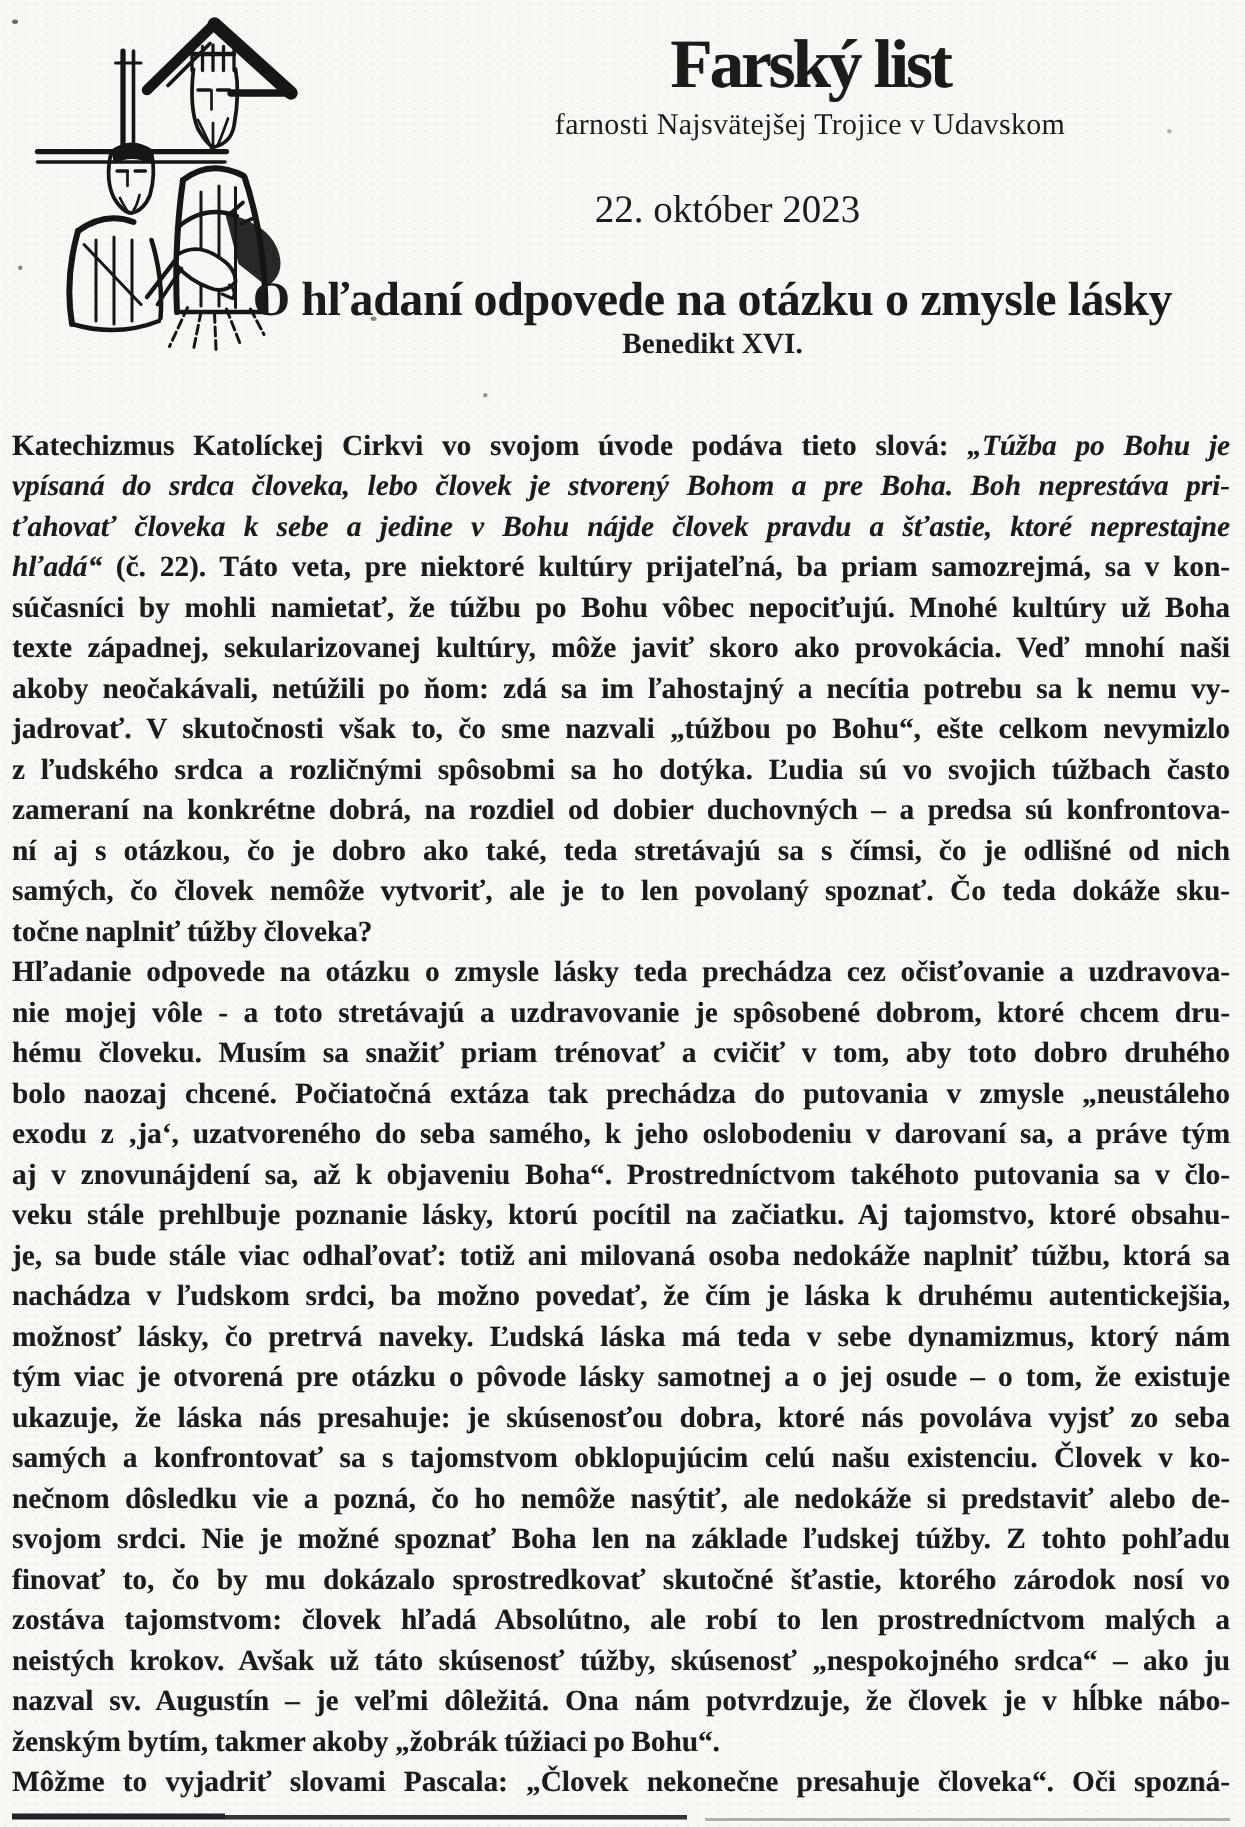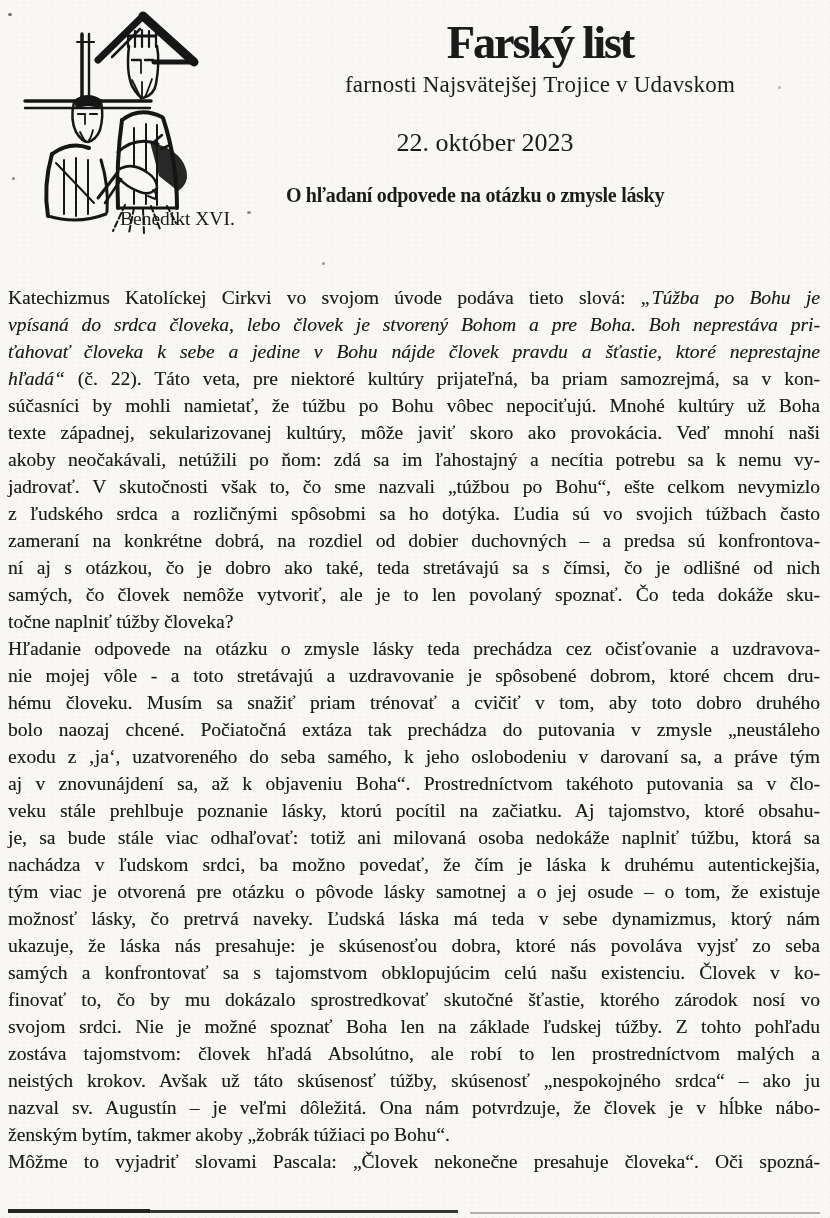--- a/index.html
+++ b/index.html
@@ -11,25 +11,25 @@
     font-family:"Liberation Serif","DejaVu Serif",serif;
     color:#1b1b1b;
   }
   .logo { position:absolute; left:22px; top:2px; width:178px; height:232px; }
   .header { position:absolute; left:0; top:0; width:830px; }
   .title {
     margin:20px 0 0 250px; width:580px; text-align:center;
     font-size:46px; font-weight:bold; letter-spacing:-2px; line-height:1;
     text-shadow:0.3px 0.3px 0 rgba(20,20,20,.6);
   }
-  .subtitle { margin:6px 0 0 250px; width:580px; text-align:center; font-size:23px; letter-spacing:0.2px; }
+  .subtitle { margin:6px 0 0 250px; width:580px; text-align:center; font-size:20px; letter-spacing:0.2px; }
   .date { margin:30px 0 10px 140px; width:690px; text-align:center; font-size:26px; }
-  .art-title { margin:26px 0 0 120px; width:710px; text-align:center; font-size:20px; font-weight:bold; letter-spacing:-0.3px; }
-  .art-author { margin:1px 0 0 120px; width:710px; text-align:left; font-size:19.5px; font-weight:normal; }
-  .body-block { position:absolute; left:8px; top:284px; width:812px; }
+  .art-title { margin:26px 0 0 120px; width:710px; text-align:center; font-size:32px; font-weight:bold; letter-spacing:-0.3px; }
+  .art-author { margin:1px 0 0 120px; width:710px; text-align:center; font-size:19.5px; font-weight:bold; }
+  .body-block { position:absolute; left:8px; top:284px; width:812px;font-weight:bold; }
   .para { margin:0; }
   .line {
     font-size:19.5px; line-height:27px; word-spacing:-0.4px;
     text-align:justify; text-align-last:justify;
     text-shadow:0.2px 0.2px 0 rgba(25,25,25,.45);
     white-space:normal;
   }
   .line.lastline { text-align-last:left; }
   .it { font-style:italic; }
   .rule { position:absolute; }
@@ -132,26 +132,27 @@
     <div class="para">
       <div class="line"><span>Hľadanie odpovede na otázku o zmysle lásky teda prechádza cez očisťovanie a uzdravova-</span></div>
       <div class="line"><span>nie mojej vôle - a toto stretávajú a uzdravovanie je spôsobené dobrom, ktoré chcem dru-</span></div>
       <div class="line"><span>hému človeku. Musím sa snažiť priam trénovať a cvičiť v tom, aby toto dobro druhého</span></div>
       <div class="line"><span>bolo naozaj chcené. Počiatočná extáza tak prechádza do putovania v zmysle „neustáleho</span></div>
       <div class="line"><span>exodu z ‚ja‘, uzatvoreného do seba samého, k jeho oslobodeniu v darovaní sa, a práve tým</span></div>
       <div class="line"><span>aj v znovunájdení sa, až k objaveniu Boha“. Prostredníctvom takéhoto putovania sa v člo-</span></div>
       <div class="line"><span>veku stále prehlbuje poznanie lásky, ktorú pocítil na začiatku. Aj tajomstvo, ktoré obsahu-</span></div>
       <div class="line"><span>je, sa bude stále viac odhaľovať: totiž ani milovaná osoba nedokáže naplniť túžbu, ktorá sa</span></div>
       <div class="line"><span>nachádza v ľudskom srdci, ba možno povedať, že čím je láska k druhému autentickejšia,</span></div>
+      <div class="line"><span>možnosť lásky, čo pretrvá naveky. Ľudská láska má teda v sebe dynamizmus, ktorý nám</span></div>
       <div class="line"><span>tým viac je otvorená pre otázku o pôvode lásky samotnej a o jej osude – o tom, že existuje</span></div>
-      <div class="line"><span>možnosť lásky, čo pretrvá naveky. Ľudská láska má teda v sebe dynamizmus, ktorý nám</span></div>
       <div class="line"><span>ukazuje, že láska nás presahuje: je skúsenosťou dobra, ktoré nás povoláva vyjsť zo seba</span></div>
       <div class="line"><span>samých a konfrontovať sa s tajomstvom obklopujúcim celú našu existenciu. Človek v ko-</span></div>
+      <div class="line"><span>nečnom dôsledku vie a pozná, čo ho nemôže nasýtiť, ale nedokáže si predstaviť alebo de-</span></div>
+      <div class="line"><span>svojom srdci. Nie je možné spoznať Boha len na základe ľudskej túžby. Z tohto pohľadu</span></div>
       <div class="line"><span>finovať to, čo by mu dokázalo sprostredkovať skutočné šťastie, ktorého zárodok nosí vo</span></div>
-      <div class="line"><span>svojom srdci. Nie je možné spoznať Boha len na základe ľudskej túžby. Z tohto pohľadu</span></div>
       <div class="line"><span>zostáva tajomstvom: človek hľadá Absolútno, ale robí to len prostredníctvom malých a</span></div>
       <div class="line"><span>neistých krokov. Avšak už táto skúsenosť túžby, skúsenosť „nespokojného srdca“ – ako ju</span></div>
       <div class="line"><span>nazval sv. Augustín – je veľmi dôležitá. Ona nám potvrdzuje, že človek je v hĺbke nábo-</span></div>
       <div class="line lastline"><span>ženským bytím, takmer akoby „žobrák túžiaci po Bohu“.</span></div>
     </div>
     <div class="para">
       <div class="line"><span>Môžme to vyjadriť slovami Pascala: „Človek nekonečne presahuje človeka“. Oči spozná-</span></div>
     </div>
   </div>
 

